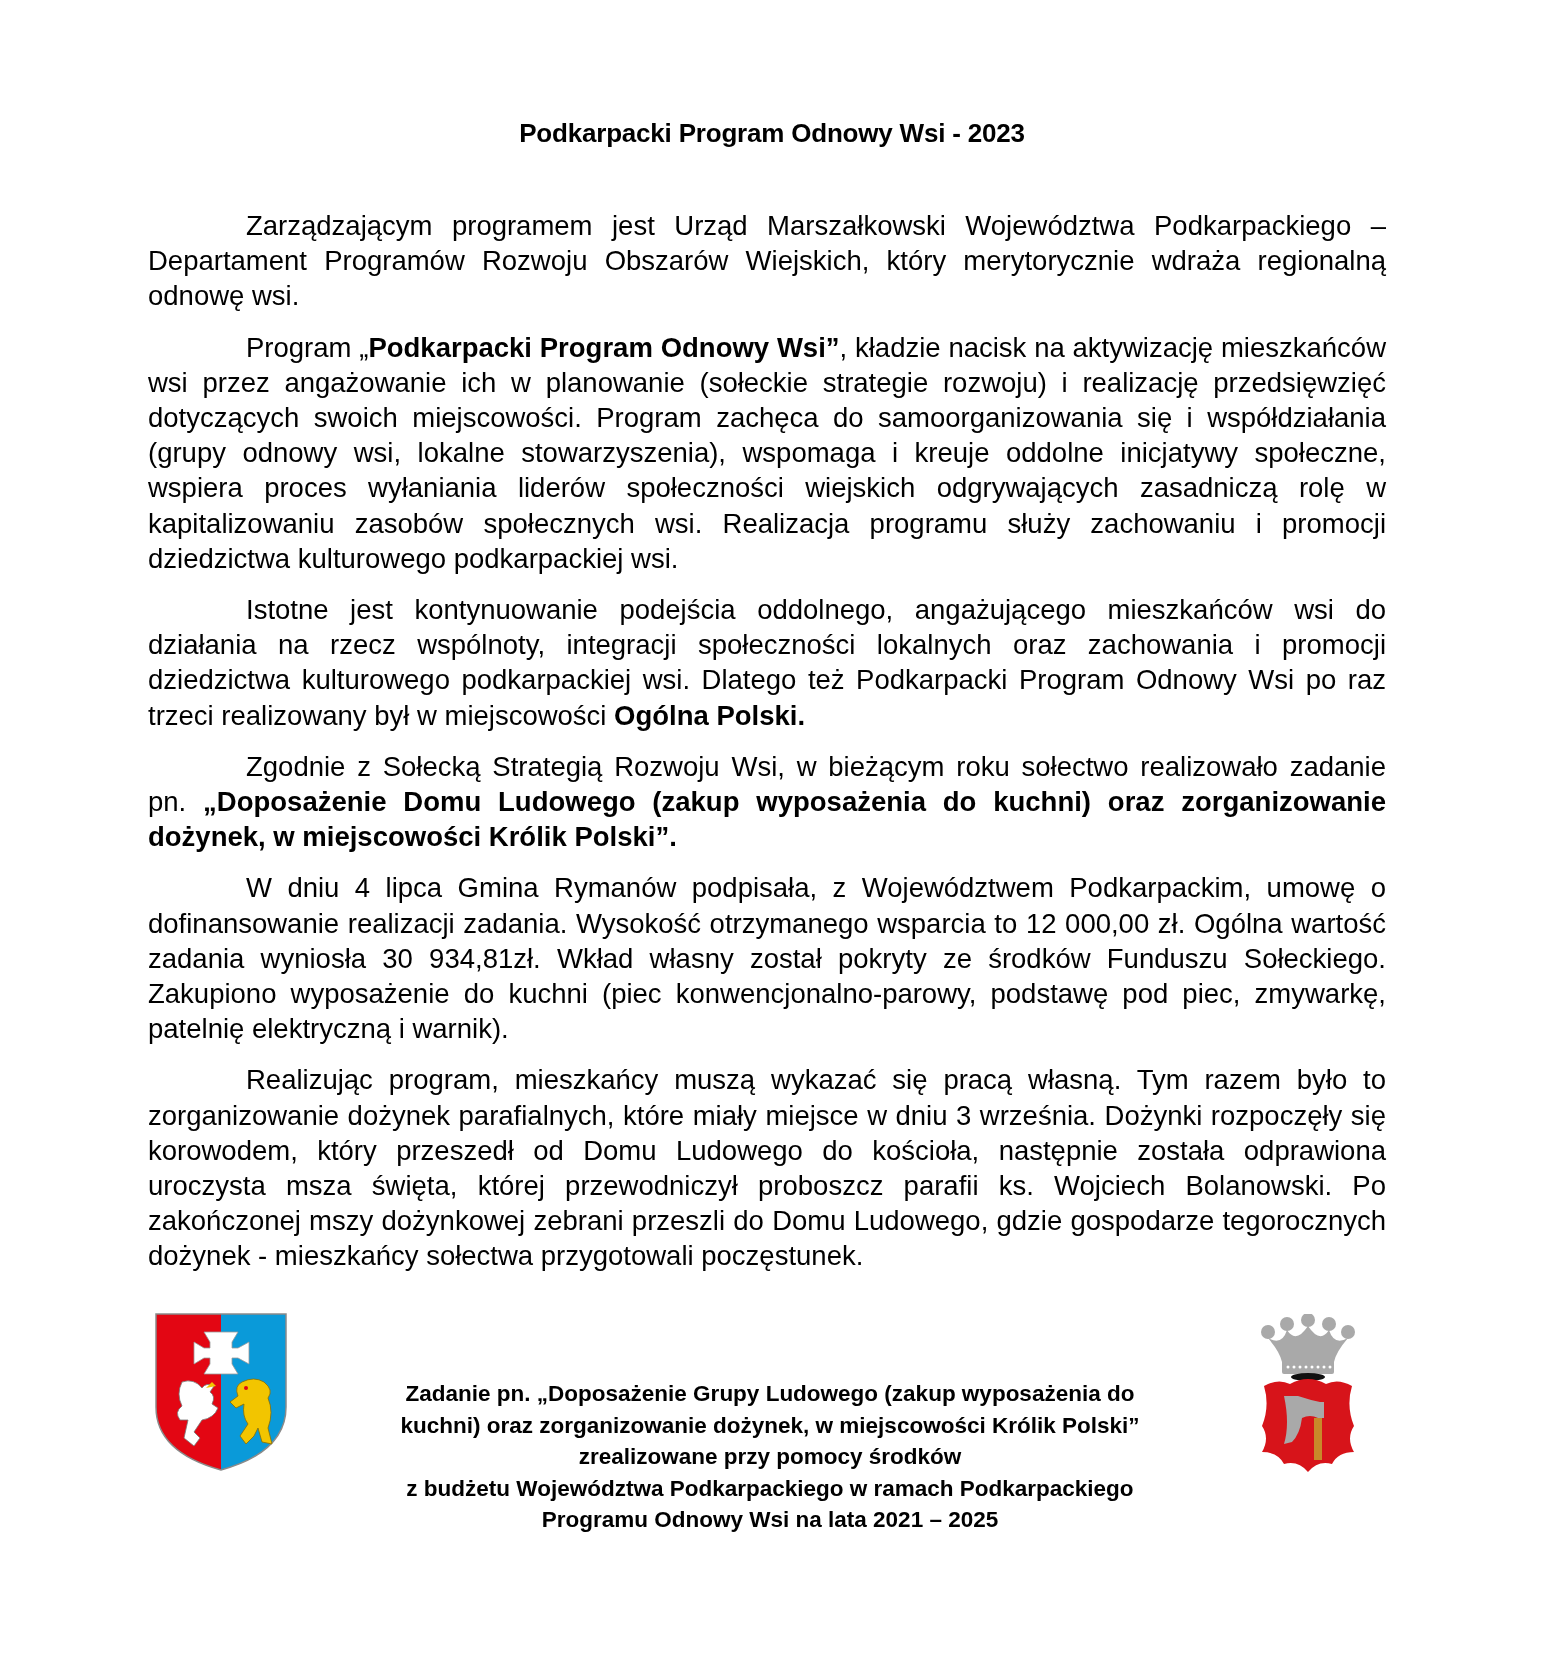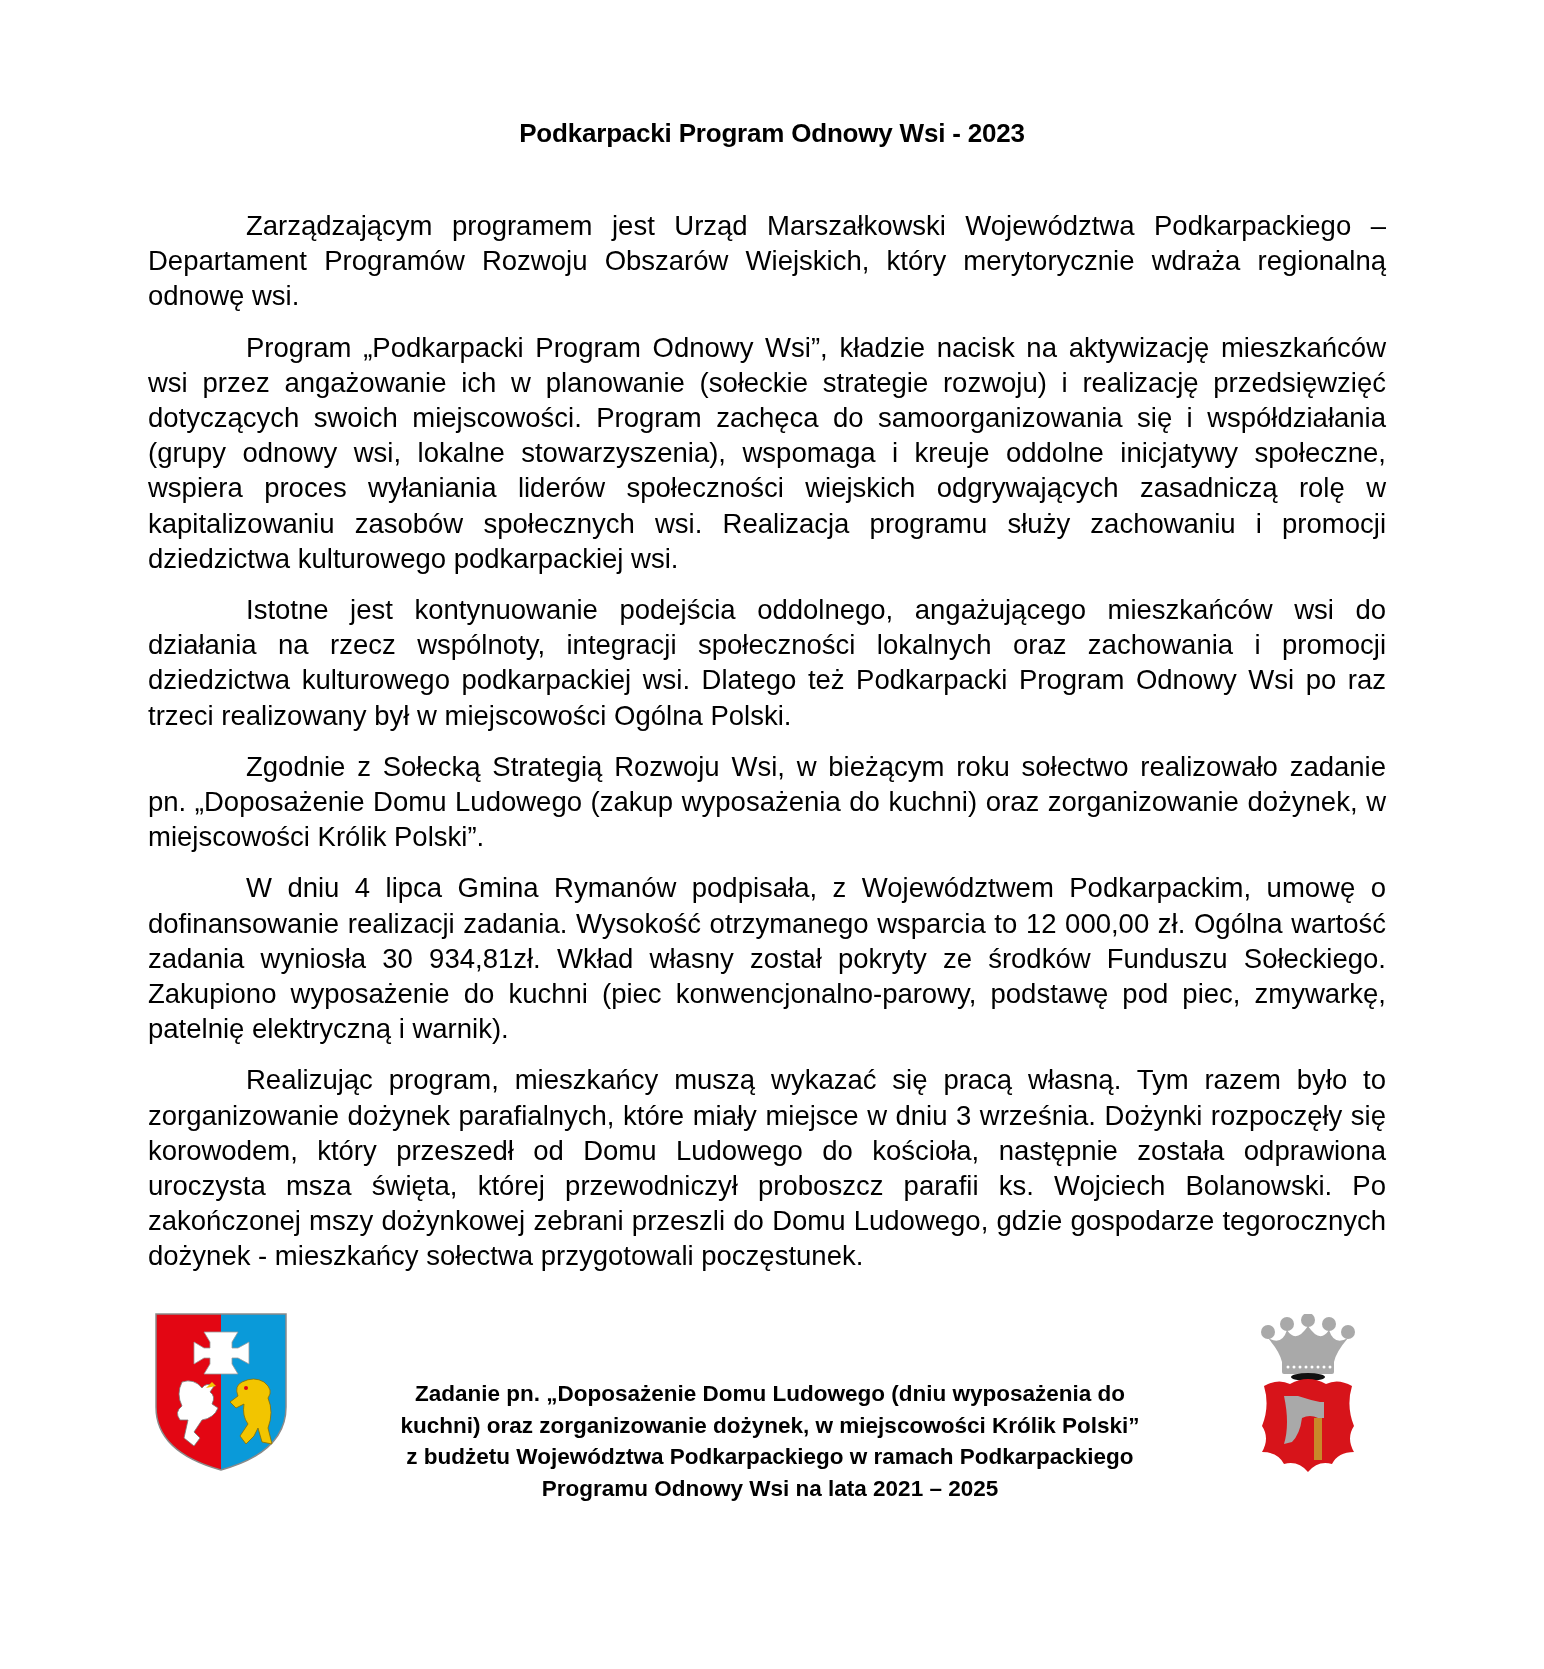--- a/index.html
+++ b/index.html
@@ -2,21 +2,21 @@
 <html><head>
 <meta charset="utf-8">
 <style>
   html, body { margin: 0; padding: 0; background: #ffffff; }
   body { width: 1544px; height: 1669px; position: relative; overflow: hidden; font-family: "Liberation Sans", sans-serif; color: #000; }
   .page { position: absolute; left: 0; top: 0; width: 1544px; height: 1669px; }
   .title { position: absolute; left: 0; width: 1544px; top: 118px; text-align: center; font-weight: bold; font-size: 26px; letter-spacing: -0.2px; }
   .body-text { position: absolute; left: 132px; width: 1270px; top: 192px; font-size: 27.5px; line-height: 35.2px; }
   .para { margin: 16px; text-align: justify; text-indent: 98px; }
   .para.last { padding-left: 10px; padding-right: 18px; }
-  b { font-weight: normal; }
+  b { font-weight: bold; }
   .emblem-left { position: absolute; left: 154px; top: 1312px; width: 134px; height: 160px; }
   .emblem-right { position: absolute; left: 1254px; top: 1314px; width: 108px; height: 160px; }
   .caption { position: absolute; left: 340px; width: 860px; top: 1378px; text-align: center; font-weight: bold; font-size: 22.5px; line-height: 31.5px; }
   .caption .line { display: block; }
 </style>
 </head>
 <body>
 
 <div class="page">
 
@@ -85,19 +85,20 @@
       <ellipse cx="54" cy="63" rx="17" ry="4" fill="#111111"></ellipse>
 
       <path d="M10 72 Q24 64 36 70 Q54 60 72 70 Q84 64 98 72 Q92 92 100 112 Q92 124 100 138 Q84 138 78 150 Q64 146 54 158 Q44 146 30 150 Q24 138 8 138 Q16 124 8 112 Q16 92 10 72 Z" fill="#d7141a"></path>
 
       <path d="M30 82 L44 82 Q56 86 66 88 L70 88 L70 104 L64 104 Q56 100 48 104 Q46 120 38 128 L30 130 Q36 110 30 82 Z" fill="#a9a9a9"></path>
       <rect x="60" y="104" width="8" height="42" fill="#c8892a"></rect>
     </svg>
   </div>
 
   <div class="caption">
-    <span class="line">Zadanie  pn. „Doposażenie Domu Ludowego (dniu wyposażenia do</span>
+    <span class="line">Zadanie  pn. „Doposażenie Grupy Ludowego (zakup wyposażenia do</span>
     <span class="line">kuchni) oraz zorganizowanie dożynek, w miejscowości Królik Polski”</span>
+    <span class="line">zrealizowane przy pomocy środków</span>
     <span class="line">z budżetu Województwa Podkarpackiego w ramach Podkarpackiego</span>
     <span class="line">Programu Odnowy Wsi na lata 2021 – 2025</span>
   </div>
 
 </div>
 
 </body></html>

